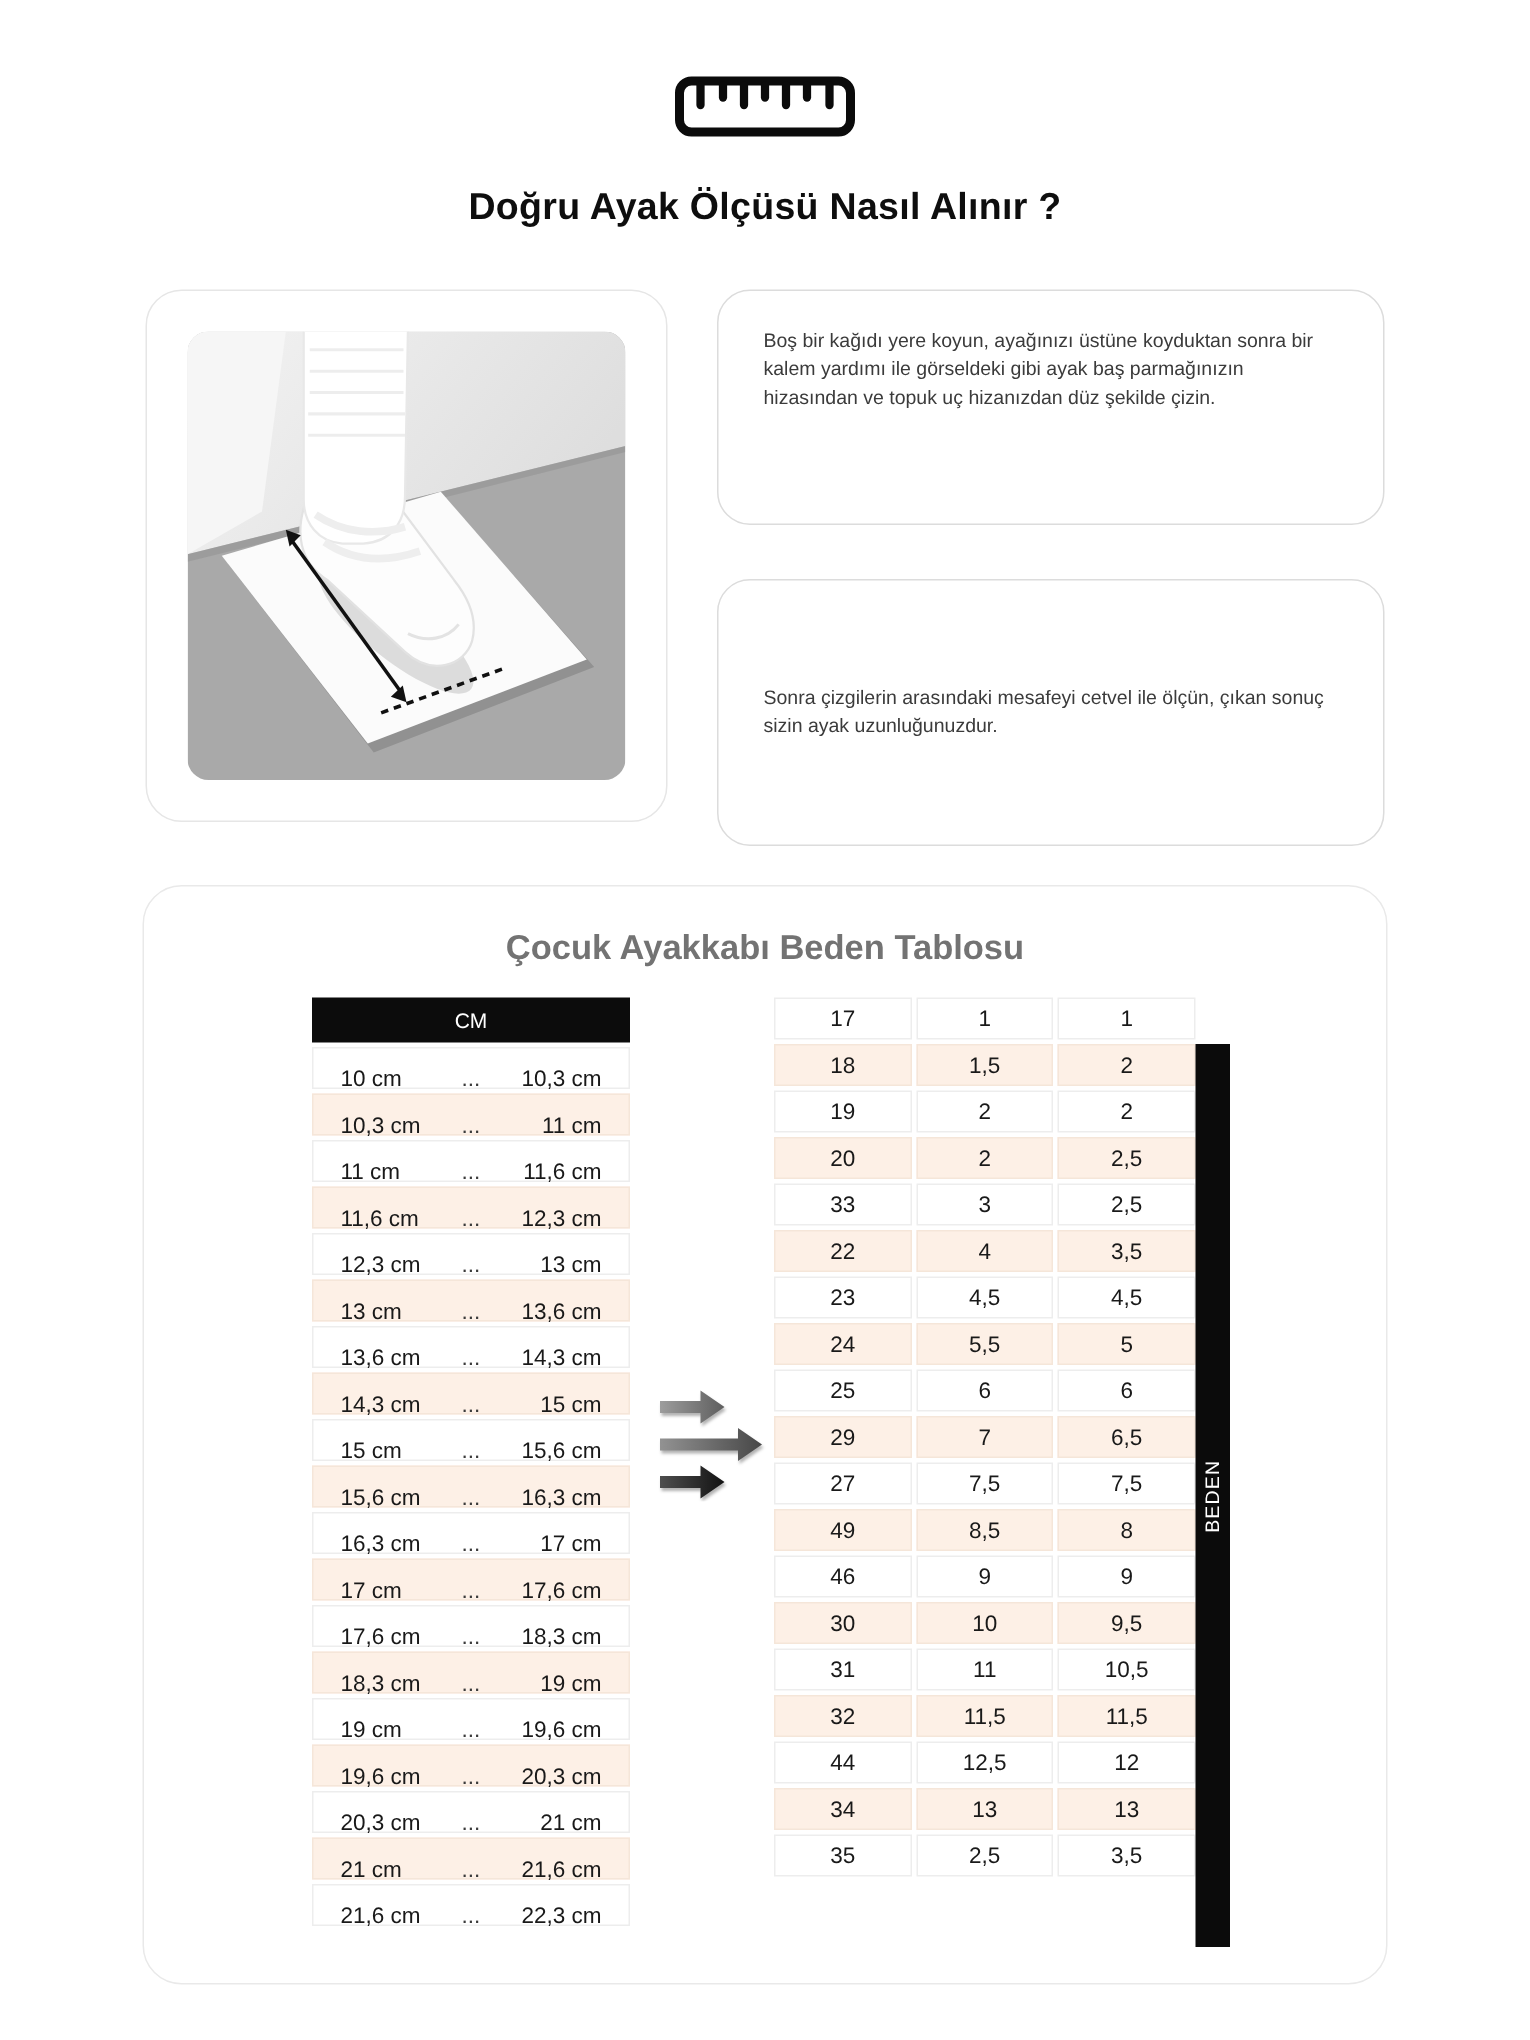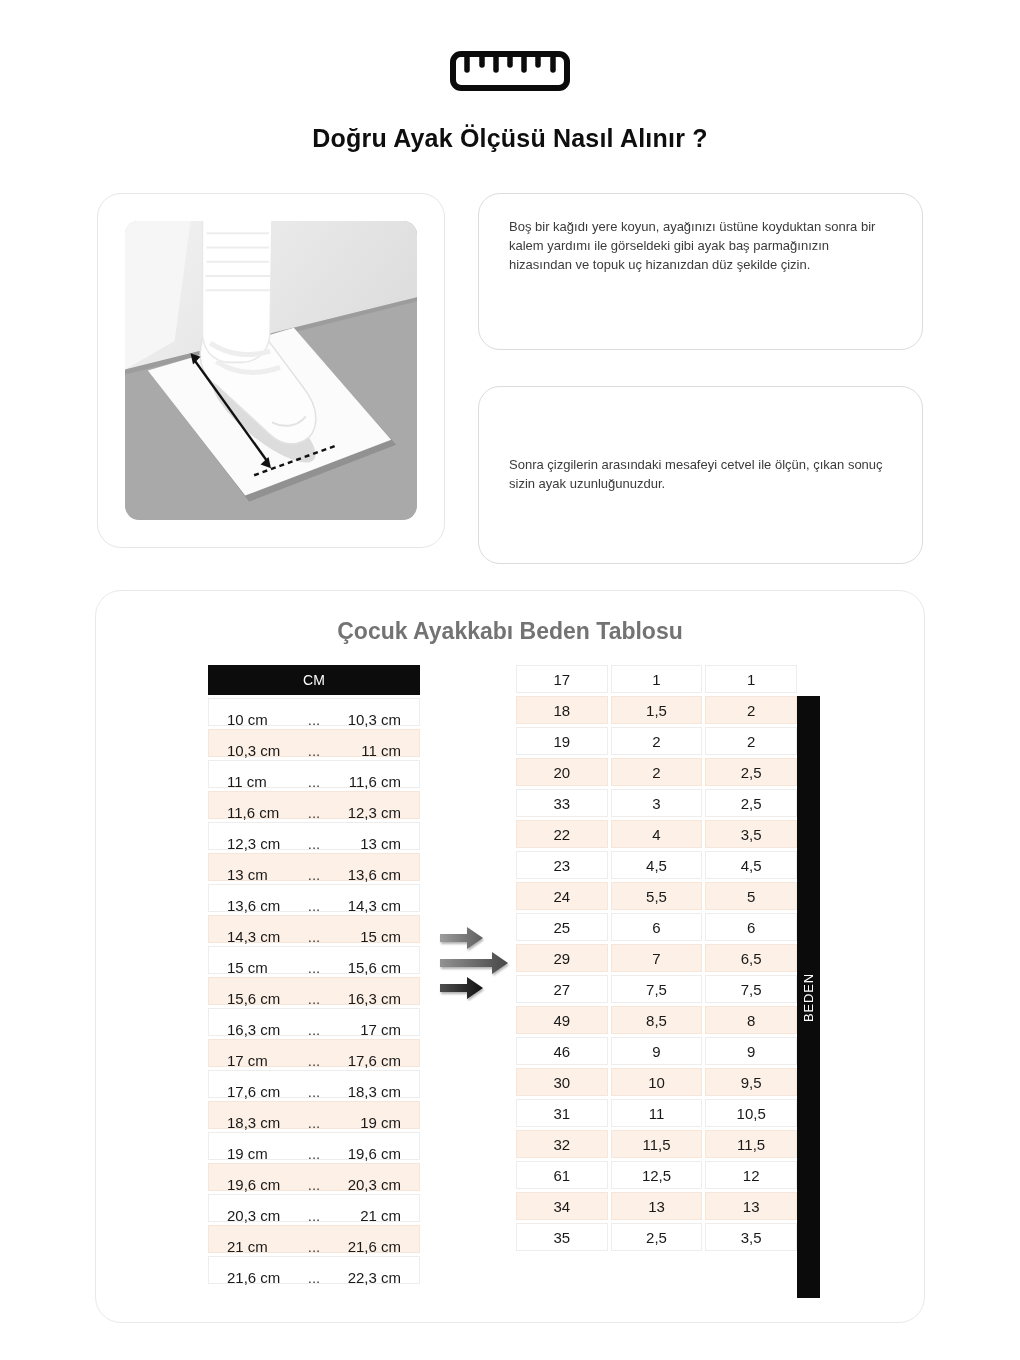--- a/index.html
+++ b/index.html
@@ -369,21 +369,21 @@
           <span class="size-cell">31</span>
           <span class="size-cell">11</span>
           <span class="size-cell">10,5</span>
         </div>
         <div class="size-row">
           <span class="size-cell">32</span>
           <span class="size-cell">11,5</span>
           <span class="size-cell">11,5</span>
         </div>
         <div class="size-row">
-          <span class="size-cell">61</span>
+          <span class="size-cell">44</span>
           <span class="size-cell">12,5</span>
           <span class="size-cell">12</span>
         </div>
         <div class="size-row">
           <span class="size-cell">34</span>
           <span class="size-cell">13</span>
           <span class="size-cell">13</span>
         </div>
         <div class="size-row">
           <span class="size-cell">35</span>

